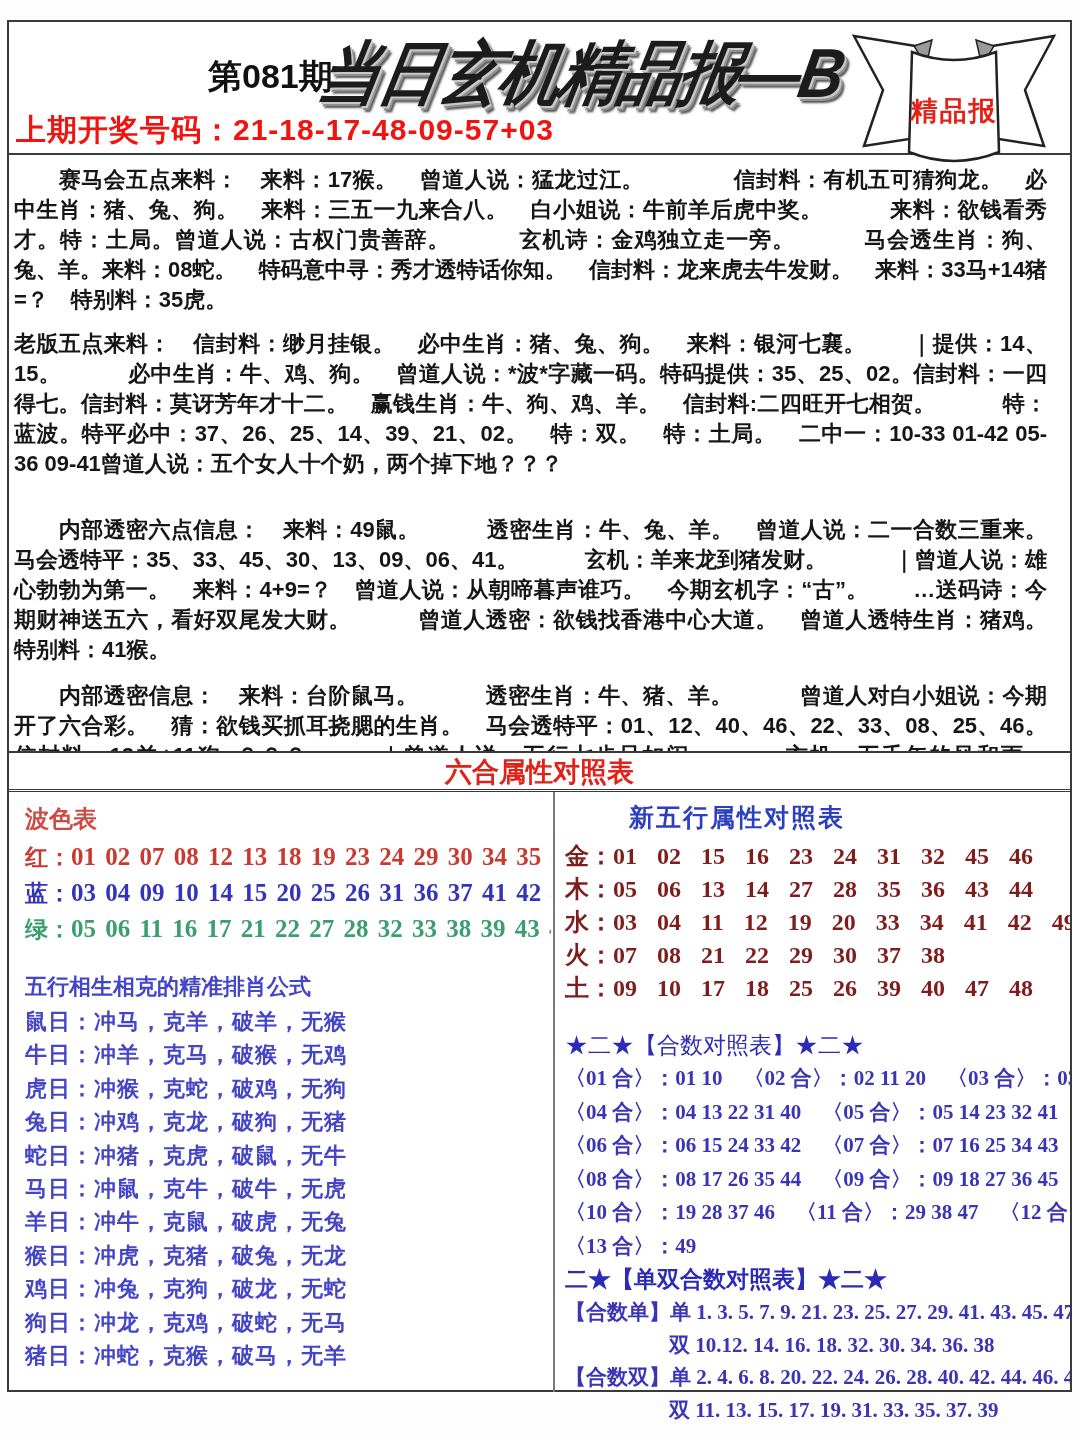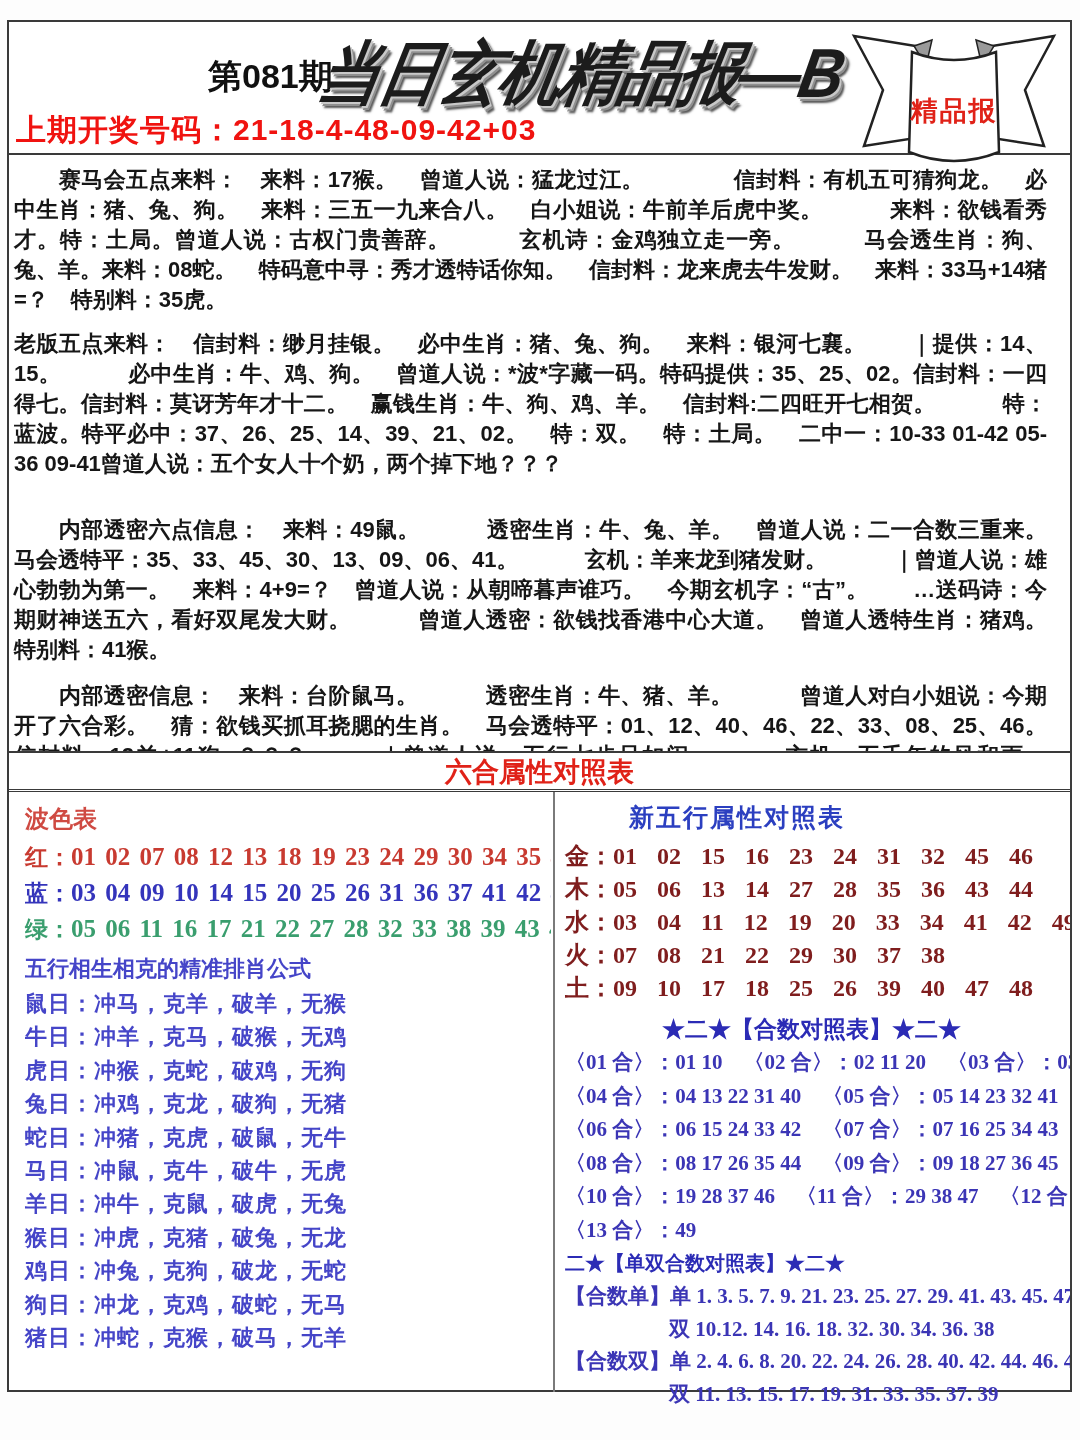--- a/index.html
+++ b/index.html
@@ -64,42 +64,42 @@
   .col-left  { position:absolute; left:9px;  top:793px; width:542px; height:597px; padding:8px 0 16px 16px; overflow:hidden; }
   .col-right { position:absolute; left:557px; top:793px; width:513px; height:673px; padding:4px 12px 0 8px; overflow:hidden; }
 
   .bose-title { font-size:24px; font-weight:bold; color:#cf4a42; height:38px; line-height:36px; }
   .bose-row { height:36px; line-height:36px; font-size:23px; font-weight:bold; white-space:nowrap; }
   .bose-row .nums { font-family:"Liberation Serif", serif; font-size:25px; word-spacing:3px; }
   .c-red   { color:#c83a30; }
   .c-blue  { color:#3434bb; }
   .c-green { color:#3a9e6e; }
 
-  .formula-title { margin-top:6px; height:34px; line-height:32px; font-size:22px; font-weight:bold; color:#4545c8; }
+  .formula-title { margin-top:24px; height:34px; line-height:32px; font-size:22px; font-weight:bold; color:#4545c8; }
   .zodiac { height:33.4px; line-height:33.4px; font-size:22px; font-weight:bold; color:#4545c8; letter-spacing:1px; }
 
   .wuxing-title { height:42px; line-height:40px; font-size:25px; font-weight:bold; color:#2b3fc0; padding-left:64px; letter-spacing:2px; }
   .wuxing-row { height:33px; line-height:33px; font-size:24px; font-weight:bold; color:#7f1d1d; white-space:nowrap; }
   .wuxing-row .nums { font-family:"Liberation Serif", serif; word-spacing:14px; }
 
-  .hesum-title { margin-top:8px; height:34px; line-height:34px; font-size:23px; font-weight:bold; color:#2b2bb5;text-align:center; }
+  .hesum-title { margin-top:24px; height:34px; line-height:34px; font-size:23px; font-weight:normal; color:#2b2bb5; }
   .hesum-line { height:33.5px; line-height:33.5px; font-size:21px; font-weight:bold; color:#3b35b5; font-family:"Liberation Serif", serif; white-space:nowrap; }
 
-  .ds-title { height:33px; line-height:33px; font-size:20px; font-weight:bold; color:#2b2bb5; }
+  .ds-title { height:33px; line-height:33px; font-size:23px; font-weight:bold; color:#2b2bb5; }
   .ds-line { height:32.5px; line-height:32.5px; font-size:21px; font-weight:bold; color:#3b35b5; font-family:"Liberation Serif", serif; white-space:nowrap; }
   .ds-line.indent { padding-left:104px; }
 </style>
 </head>
 <body>
 
 <div class="frame"></div>
 
 <div class="issue">第081期</div>
 <div class="masthead">当日玄机精品报—B</div>
-<div class="lastdraw">上期开奖号码：21-18-4-48-09-42+03</div>
+<div class="lastdraw">上期开奖号码：21-18-17-48-09-57+03</div>
 
 <svg class="ribbon" viewBox="0 0 210 152" xmlns="http://www.w3.org/2000/svg">
   <polygon points="4,22 78,34 66,124 14,132 33,76" fill="#ffffff" stroke="#222" stroke-width="2.5"></polygon>
   <polygon points="204,22 130,34 142,124 194,132 175,76" fill="#ffffff" stroke="#222" stroke-width="2.5"></polygon>
   <polygon points="64,32 82,26 76,52" fill="#9a9a9a" stroke="#222" stroke-width="1.5"></polygon>
   <polygon points="144,32 126,26 132,52" fill="#9a9a9a" stroke="#222" stroke-width="1.5"></polygon>
   <path d="M62,38 Q104,54 146,38 L149,138 Q104,156 59,138 Z" fill="#ffffff" stroke="#222" stroke-width="2.5"></path>
   <text x="104" y="106" text-anchor="middle" font-size="27" font-weight="bold" fill="#e02218" letter-spacing="2">精品报</text>
 </svg>
 

